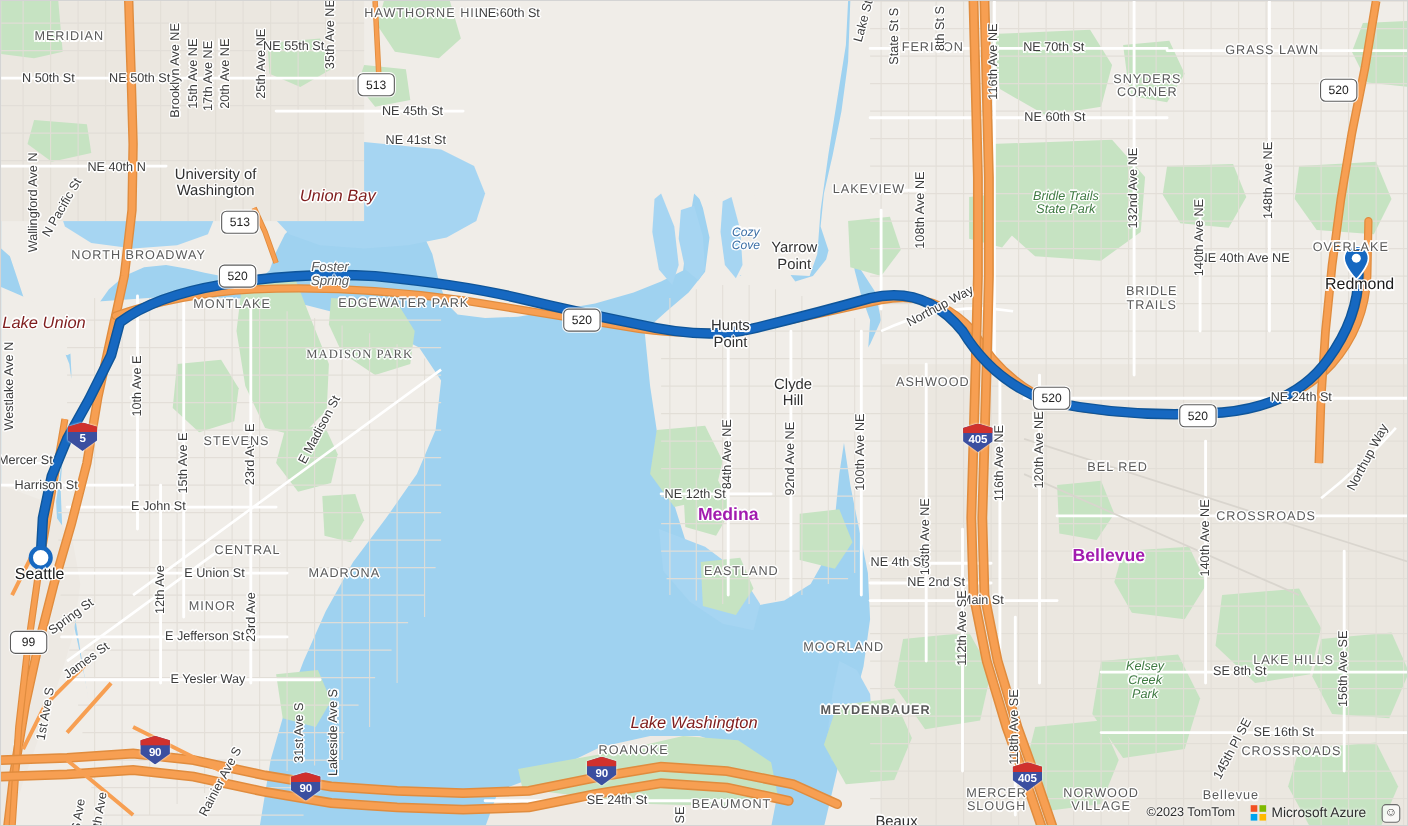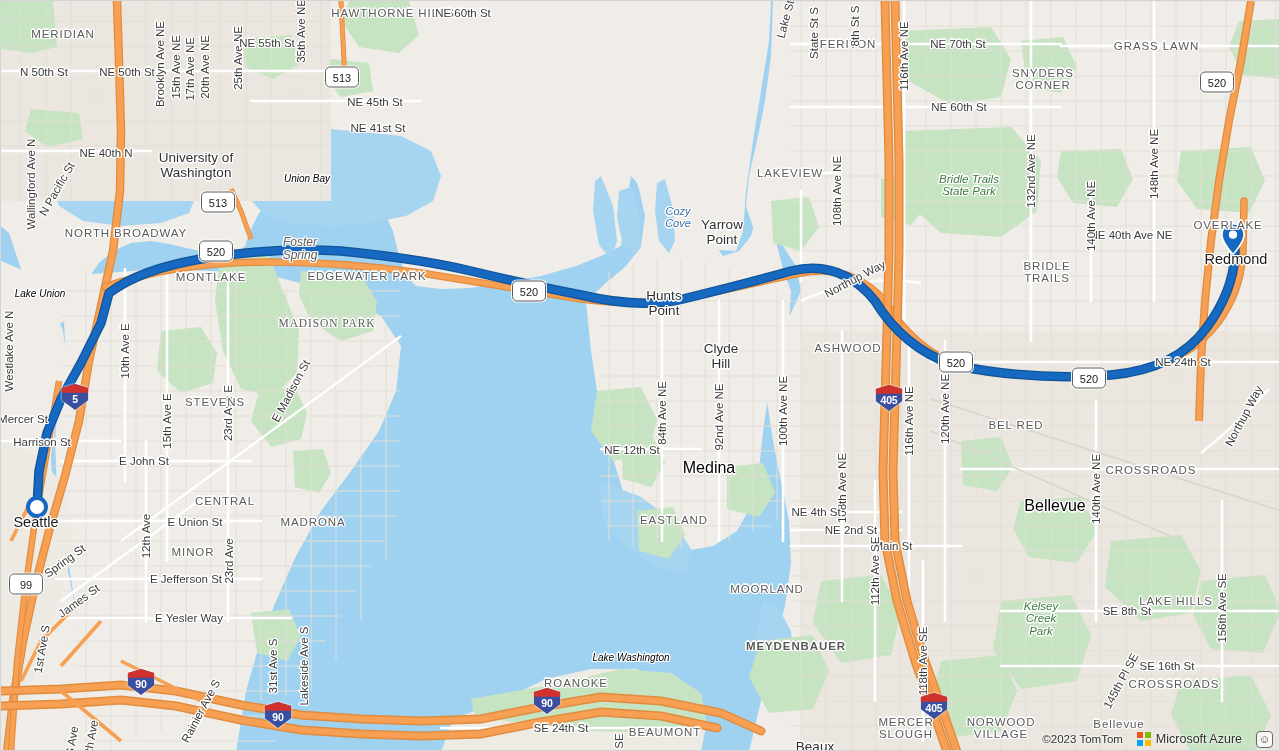--- a/index.html
+++ b/index.html
@@ -29,23 +29,23 @@
     transform: translate(-50%, -50%);
     text-shadow:
       1.4px 0 0 rgba(255,255,255,.95), -1.4px 0 0 rgba(255,255,255,.95),
       0 1.4px 0 rgba(255,255,255,.95), 0 -1.4px 0 rgba(255,255,255,.95),
       1px 1px 0 rgba(255,255,255,.95), -1px -1px 0 rgba(255,255,255,.95),
       1px -1px 0 rgba(255,255,255,.95), -1px 1px 0 rgba(255,255,255,.95);
   }
   
   .t-street    { font-size: 11.5px; color: #3c3c3c; font-weight: 400; }
   .t-neigh     { font-size: 11.5px; color: #5a5a5a; letter-spacing: .9px; font-weight: 400; }
-  .t-city      { font-size: 16px;   color: #000000; font-weight: 400; margin-left: 47px; }
+  .t-city      { font-size: 16px;   color: #a21caf; font-weight: 700; }
   .t-place     { font-size: 13.5px; color: #303030; font-weight: 400; }
-  .t-water     { font-size: 10px; color: #000000; font-style: italic; font-weight: 400; }
+  .t-water     { font-size: 15px; color: #7f1d1d; font-style: italic; font-weight: 400; }
   .t-water-sm  { font-size: 11px;   color: #3b6ea5; font-style: italic; font-weight: 400; }
   .t-park      { font-size: 11.5px; color: #3f7a42; font-style: italic; font-weight: 400; }
   .t-island    { font-size: 12px;   color: #5a5a5a; font-style: italic; font-weight: 400; }
   .t-endpoint  { font-size: 14.5px; color: #1a1a1a; font-weight: 400; }
 
   
   .shield {
     position: absolute;
     transform: translate(-50%, -50%);
     pointer-events: auto;

